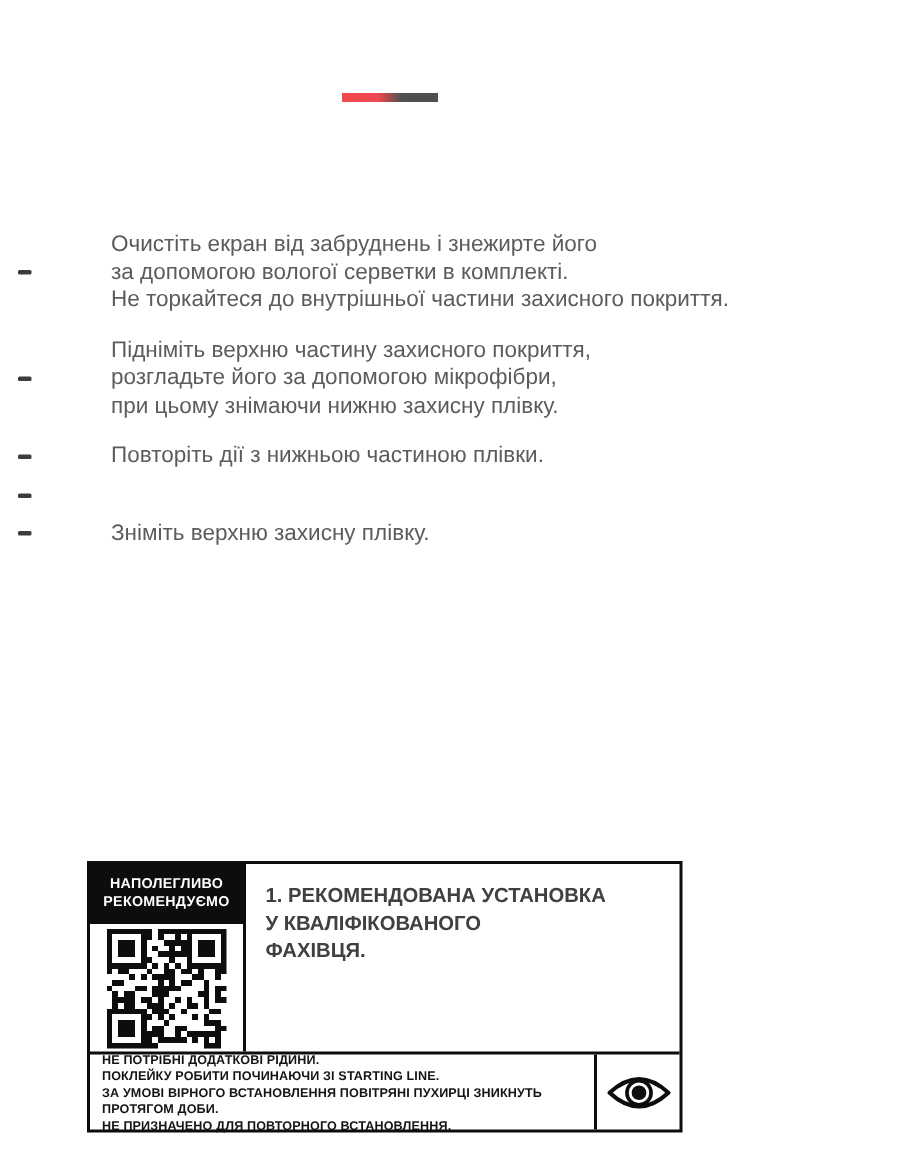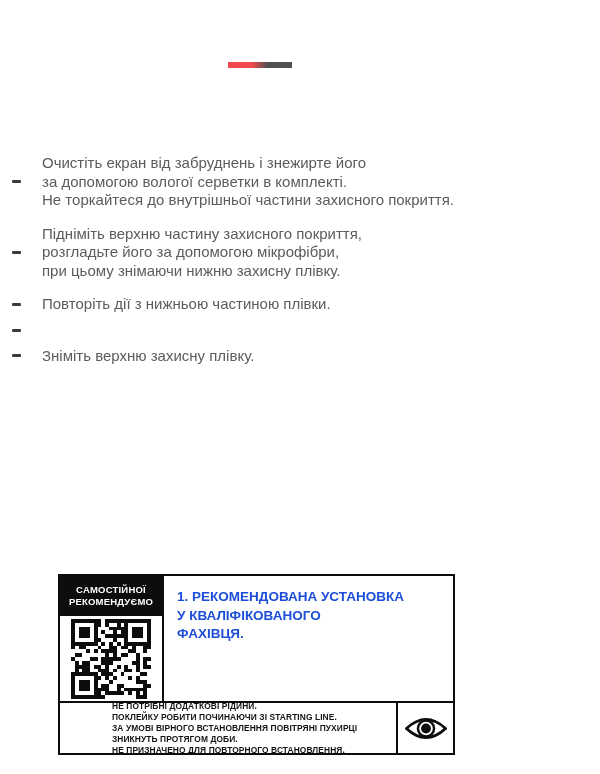--- a/index.html
+++ b/index.html
@@ -32,20 +32,21 @@
 
   
   .steps {
     position: absolute;
     top: 154px; left: 12px; width: 575px;
   }
   .step {
     display: flex;
     align-items: center;
     margin-bottom: 15px;
+    gap: 32px;
   }
   .step-marker {
     flex: 0 0 30px;
     display: flex;
     align-items: center;
   }
   .dash {
     width: 9px; height: 3px;
     background: #3c3c3c;
     border-radius: 1px;
@@ -97,35 +98,34 @@
   }
   .qr-wrap {
     flex: 1;
     display: flex;
     align-items: center;
     justify-content: center;
   }
   .box-right {
     flex: 1;
     padding: 12px 17px 8px 13px;
-    color: #1d4ed8;
+    color: #404040;
   }
   .rec-item {
     font-size: 13.5px;
     font-weight: 700;
     line-height: 18.5px;
     white-space: pre-line;
   }
   .rec-item + .rec-item { margin-top: 19px; }
 
   .box-bottom {
     height: 50px;
     flex: 0 0 50px;
     display: flex;
-    padding-left: 44px;
   }
   .fine-print {
     flex: 1;
     border-right: 2px solid #0d0d0d;
     display: flex;
     align-items: center;
     padding: 3px 8px;
     font-size: 8.4px;
     font-weight: 700;
     line-height: 11px;
@@ -180,21 +180,21 @@
       <div class="step-marker">
           <div class="dash"></div>
         </div>
       <div class="step-text">Зніміть верхню захисну плівку.</div>
     </div>
   </div>
 
   <div class="rec-box">
     <div class="box-top">
       <div class="box-left">
-        <div class="badge">САМОСТІЙНОЇ
+        <div class="badge">НАПОЛЕГЛИВО
 РЕКОМЕНДУЄМО</div>
         <div class="qr-wrap">
           <svg id="qr-svg" width="80" height="80" viewBox="0 0 21 21" shape-rendering="crispEdges">
               <rect x="0" y="0" width="1" height="1" fill="#0d0d0d"></rect>
               <rect x="1" y="0" width="1" height="1" fill="#0d0d0d"></rect>
               <rect x="2" y="0" width="1" height="1" fill="#0d0d0d"></rect>
               <rect x="3" y="0" width="1" height="1" fill="#0d0d0d"></rect>
               <rect x="4" y="0" width="1" height="1" fill="#0d0d0d"></rect>
               <rect x="5" y="0" width="1" height="1" fill="#0d0d0d"></rect>
               <rect x="6" y="0" width="1" height="1" fill="#0d0d0d"></rect>

